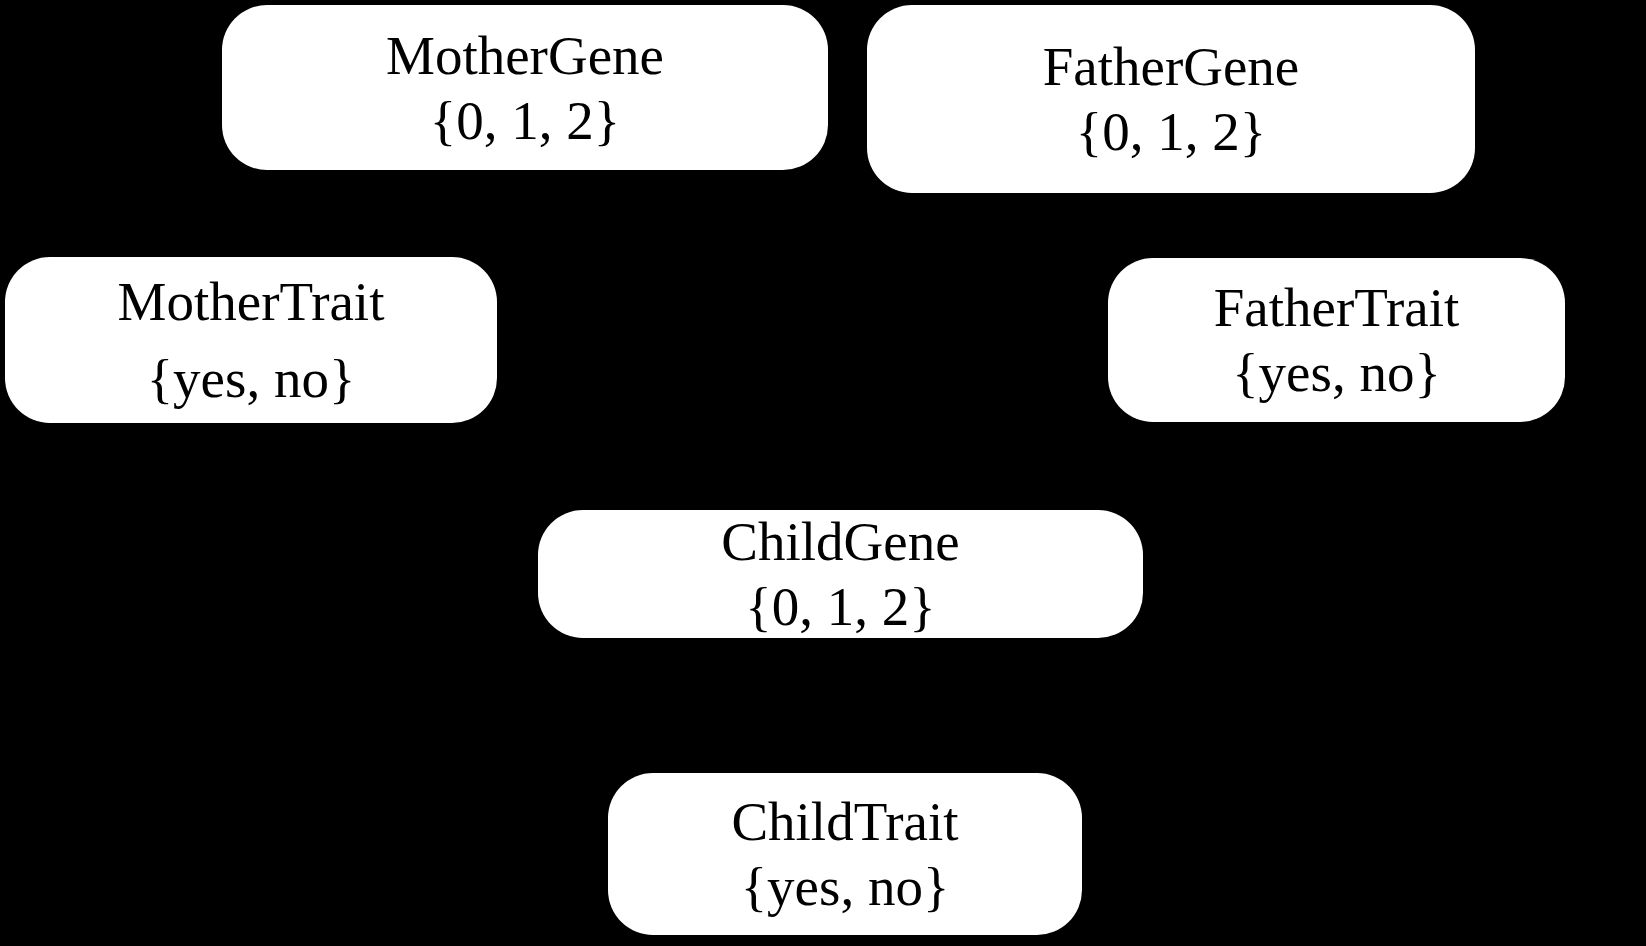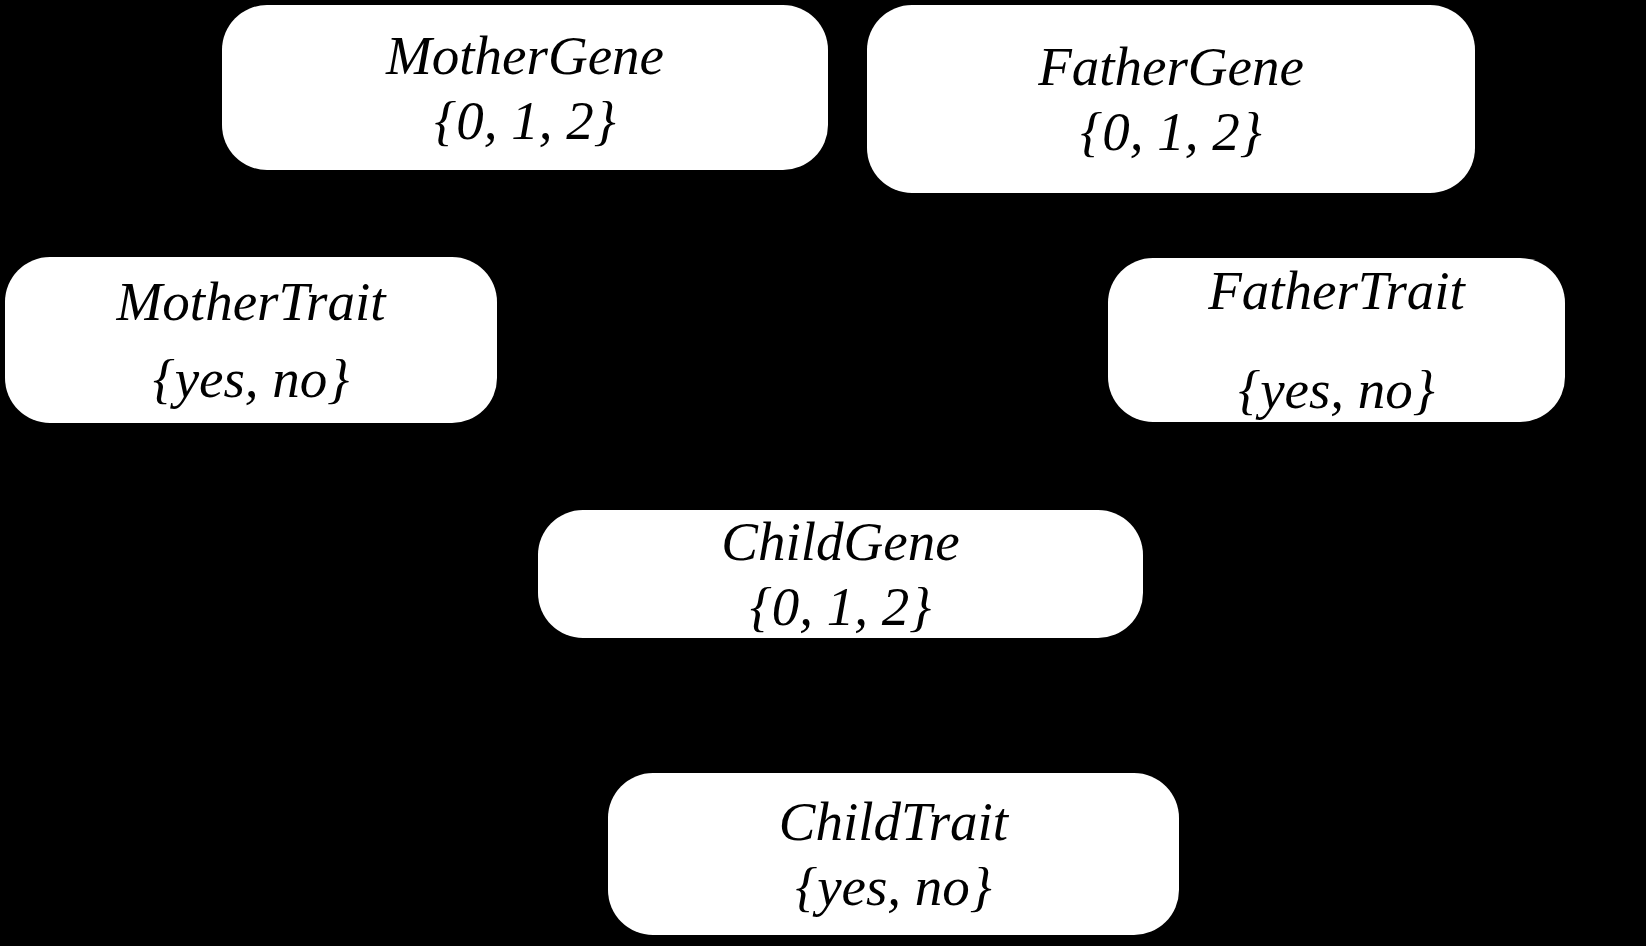--- a/index.html
+++ b/index.html
@@ -22,32 +22,31 @@
     position: absolute;
     background: #ffffff;
     border-radius: 45px;
     display: flex;
     flex-direction: column;
     align-items: center;
     justify-content: center;
     text-align: center;
     color: #000000;
     font-family: "Liberation Serif", serif;
-    font-style: italic;
     font-size: 55px;
     line-height: 65px;
     white-space: nowrap;
   }
   
   .pos-mother-gene  { left: 222px;  top: 5px;   width: 606px; height: 165px; }
   .pos-father-gene  { left: 867px;  top: 5px;   width: 608px; height: 188px; }
   .pos-mother-trait { left: 5px;    top: 257px; width: 492px; height: 166px; gap: 12px; }
-  .pos-father-trait { left: 1108px; top: 258px; width: 457px; height: 164px; justify-content: space-between; }
+  .pos-father-trait { left: 1108px; top: 258px; width: 457px; height: 164px; }
   .pos-child-gene   { left: 538px;  top: 510px; width: 605px; height: 128px; }
-  .pos-child-trait  { left: 608px;  top: 773px; width: 571px; height: 162px; }
+  .pos-child-trait  { left: 608px;  top: 773px; width: 474px; height: 162px; }
 </style>
 </head>
 <body>
 
 <div class="stage">
 
   <div class="node pos-mother-gene">
     <span class="node-label">MotherGene</span>
     <span class="node-values">{0, 1, 2}</span>
   </div>

